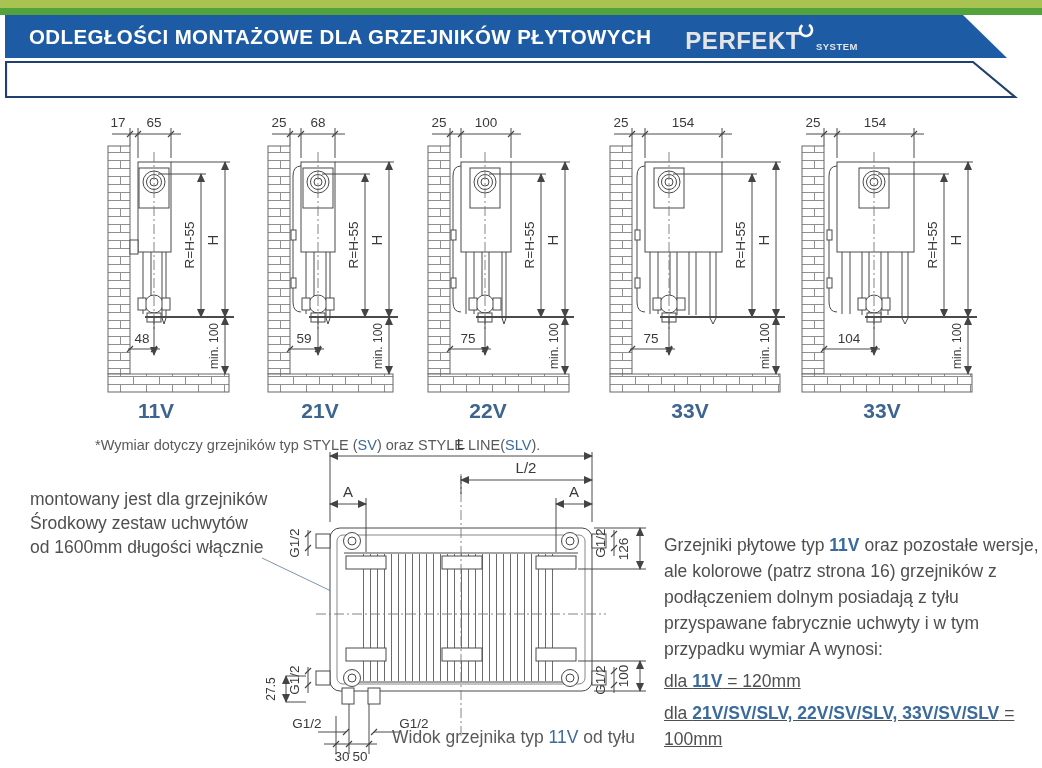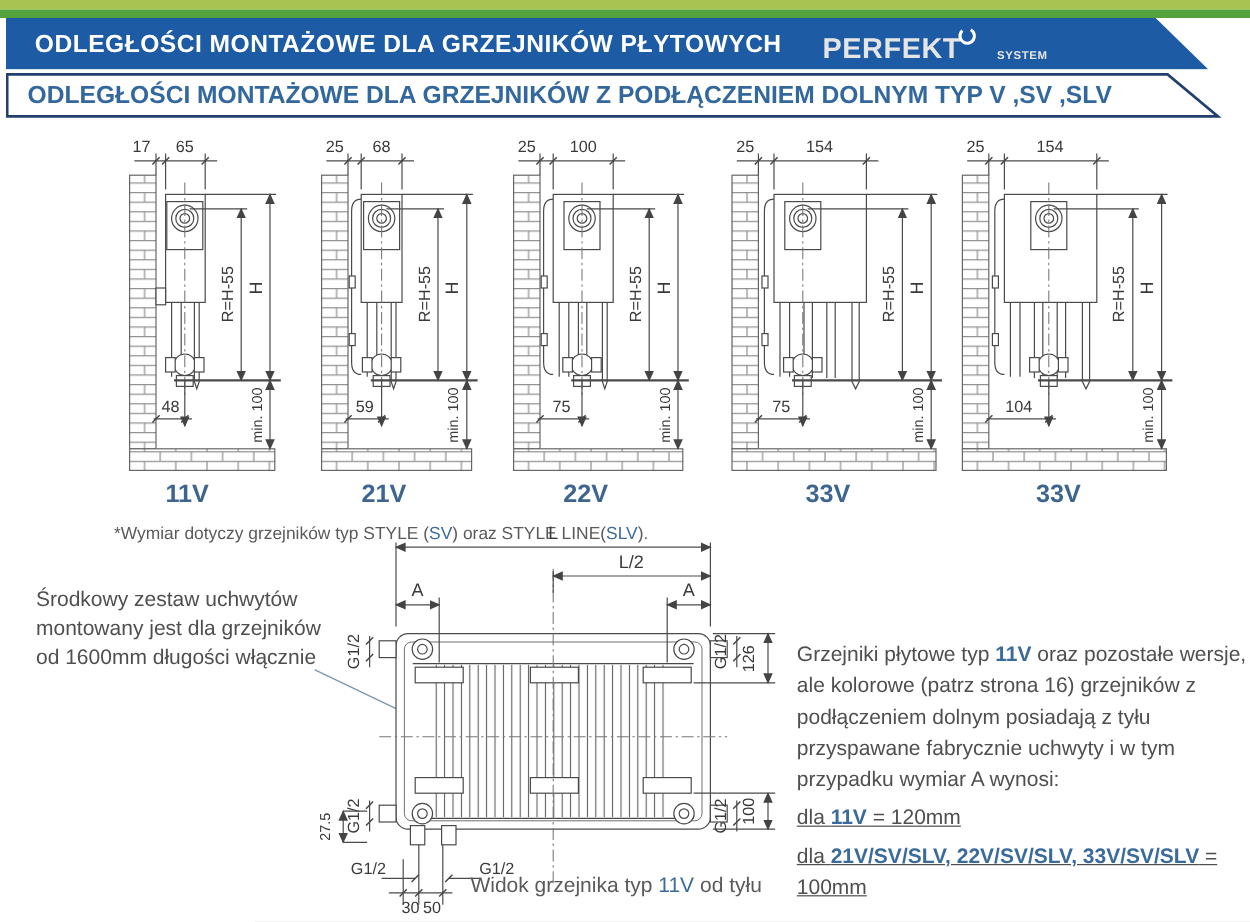--- a/index.html
+++ b/index.html
@@ -8,21 +8,21 @@
   .abs{position:absolute;}
   
   .greenbar1{left:0;top:0;width:1042px;height:8px;background:#a9c353;}
   .greenbar2{left:0;top:8px;width:1042px;height:7px;background:#54a23c;}
   .bluebanner{left:5px;top:15px;width:1005px;height:43px;background:#1d5ba4;
               clip-path:polygon(0 0,958px 0,1002px 43px,0 43px);
               display:flex;align-items:center;white-space:nowrap;}
   .bluetitle{color:#ffffff;font-weight:bold;font-size:20.5px;letter-spacing:.4px;padding-left:24px;}
   .logo{display:inline-flex;align-items:flex-end;margin-left:34px;color:#e5e5e5;}
   .logo .brand{font-size:24px;font-weight:800;letter-spacing:.5px;line-height:22px;}
-  .logo .suffix{font-size:9.5px;font-weight:bold;letter-spacing:.5px;margin-left:16px;}
+  .logo .suffix{font-size:9.5px;font-weight:bold;letter-spacing:.5px;margin-left:1px;}
   .logomark{margin-left:-4px;margin-bottom:10px;}
   .subtitle{left:23px;top:61px;width:960px;height:37px;line-height:37px;color:#33689f;
             font-weight:bold;font-size:20.5px;white-space:nowrap;}
   
   .stylenote{left:95px;top:437px;font-size:14.5px;color:#5a5a5a;}
   .stylenote .blue{color:#3a6b9c;}
   .bracketnote{left:30px;top:487px;font-size:17.5px;color:#4f4f4f;line-height:24px;}
   .notice{left:664px;top:532px;width:378px;color:#4f4f4f;font-size:17.5px;line-height:26px;}
   .notice .title{margin:0 0 27px 0;}
   .notice .blue{color:#3a6b9c;font-weight:bold;}
@@ -58,21 +58,20 @@
       <svg class="logomark" width="18" height="20" viewBox="0 0 18 20">
         <circle cx="9" cy="8" r="6" fill="none" stroke="#ffffff" stroke-width="2.6" stroke-dasharray="30 8" transform="rotate(-60 9 8)"></circle>
       </svg>
       <span class="suffix">SYSTEM</span>
     </span>
   </div>
 
   <svg class="abs" style="left:5px;top:60px" width="1020" height="40" viewBox="0 0 1020 40">
     <polygon points="1,2 968,2 1010,37 1,37" fill="#ffffff" stroke="#22406e" stroke-width="2.2"></polygon>
   </svg>
-  <div class="abs subtitle">ODLEGŁOŚCI MONTAŻOWE DLA GRZEJNIKÓW Z PODŁĄCZENIEM DOLNYM TYP V ,SV ,SLV</div>
 
   <svg class="abs" style="left:88px;top:112px" width="165" height="312" viewBox="0 0 165 312">
     <defs>
       <pattern id="bk1" width="26" height="16" patternUnits="userSpaceOnUse">
         <rect width="26" height="16" fill="#fefefe"></rect>
         <path d="M0 .5H26M0 8.5H26M6.5 .5V8.5M19.5 8.5V16" stroke="#909090" stroke-width="1" fill="none"></path>
       </pattern>
       <marker id="ar1" markerWidth="9" markerHeight="8" refX="8" refY="4" orient="auto-start-reverse">
         <path d="M0 0 9 4 0 8z" fill="#444"></path>
       </marker>
@@ -323,22 +322,22 @@
       <text class="dt" x="67" y="231">104</text>
     </g>
     <text class="lbl" x="100" y="306">33V</text>
   </svg>
 
   <div class="abs stylenote">
     <span>*Wymiar dotyczy grzejników typ STYLE (</span><span class="blue">SV</span><span>) oraz STYLE LINE(</span><span class="blue">SLV</span><span>).</span>
   </div>
 
   <div class="abs bracketnote">
+    <div>montowany jest dla grzejników</div>
     <div>Środkowy zestaw uchwytów</div>
-    <div>montowany jest dla grzejników</div>
     <div>od 1600mm długości włącznie</div>
   </div>
 
   <svg class="abs" style="left:262px;top:436px" width="400" height="332" viewBox="0 0 400 332">
     <defs>
       <pattern id="fp" width="7" height="10" patternUnits="userSpaceOnUse">
         <path d="M3.5 0V10" stroke="#5a5a5a" stroke-width=".9" fill="none"></path>
       </pattern>
       <marker id="ar6" markerWidth="9" markerHeight="8" refX="8" refY="4" orient="auto-start-reverse">
         <path d="M0 0 9 4 0 8z" fill="#444"></path>

